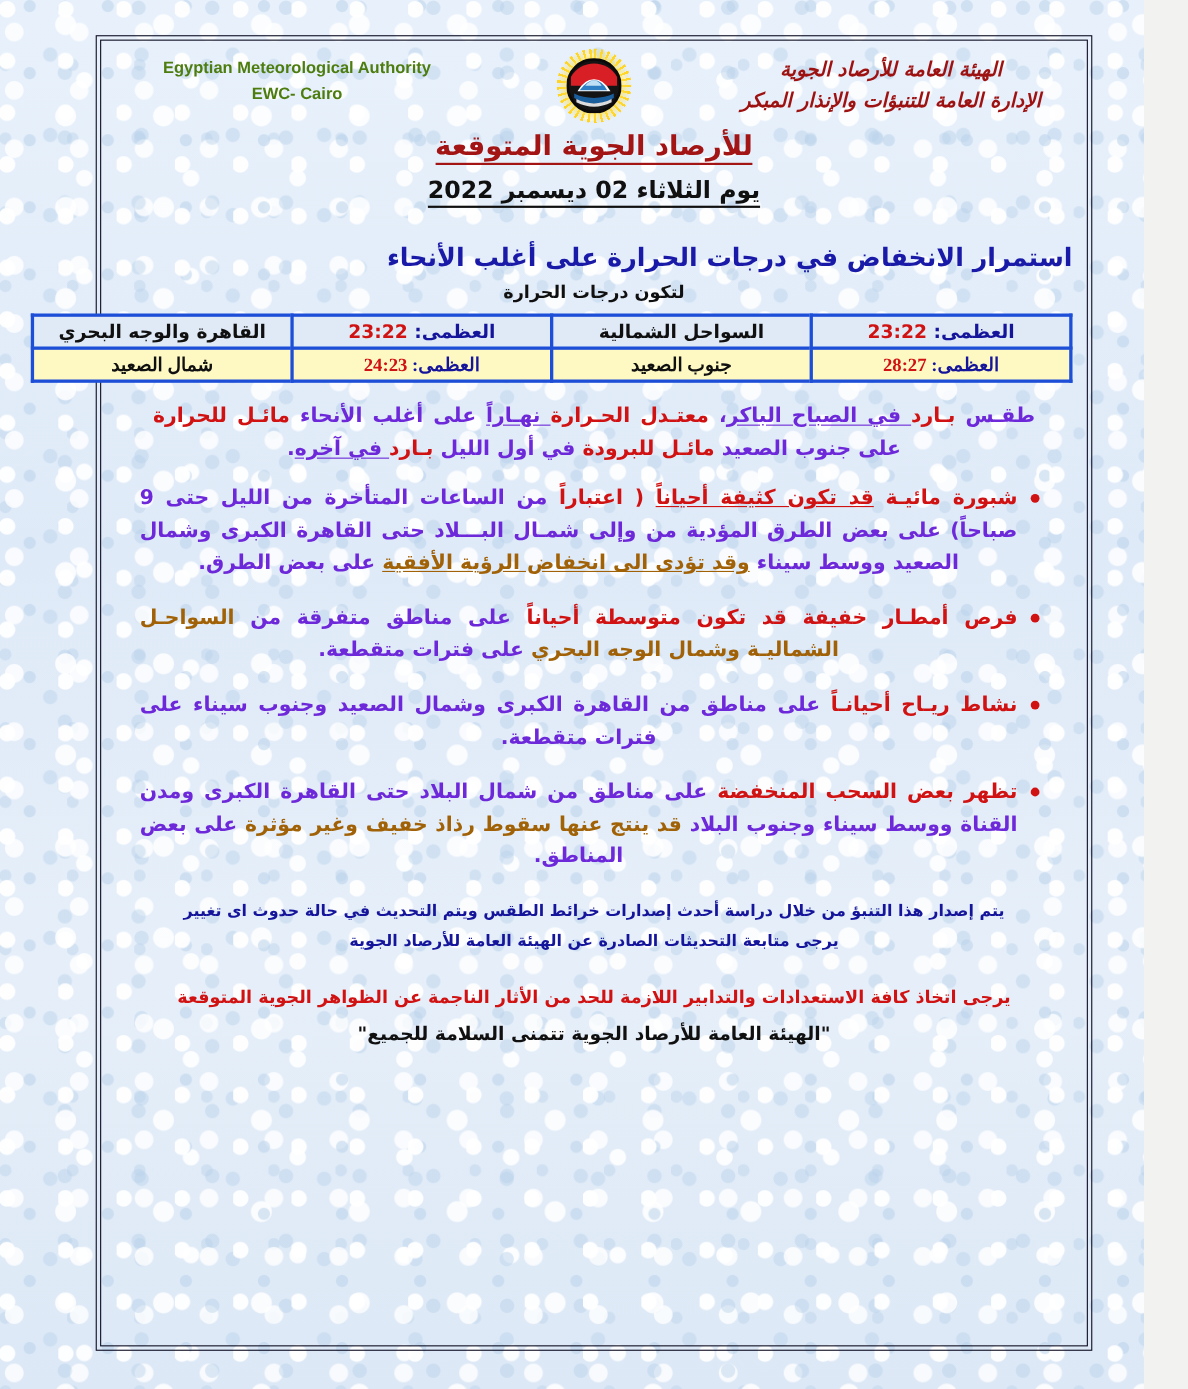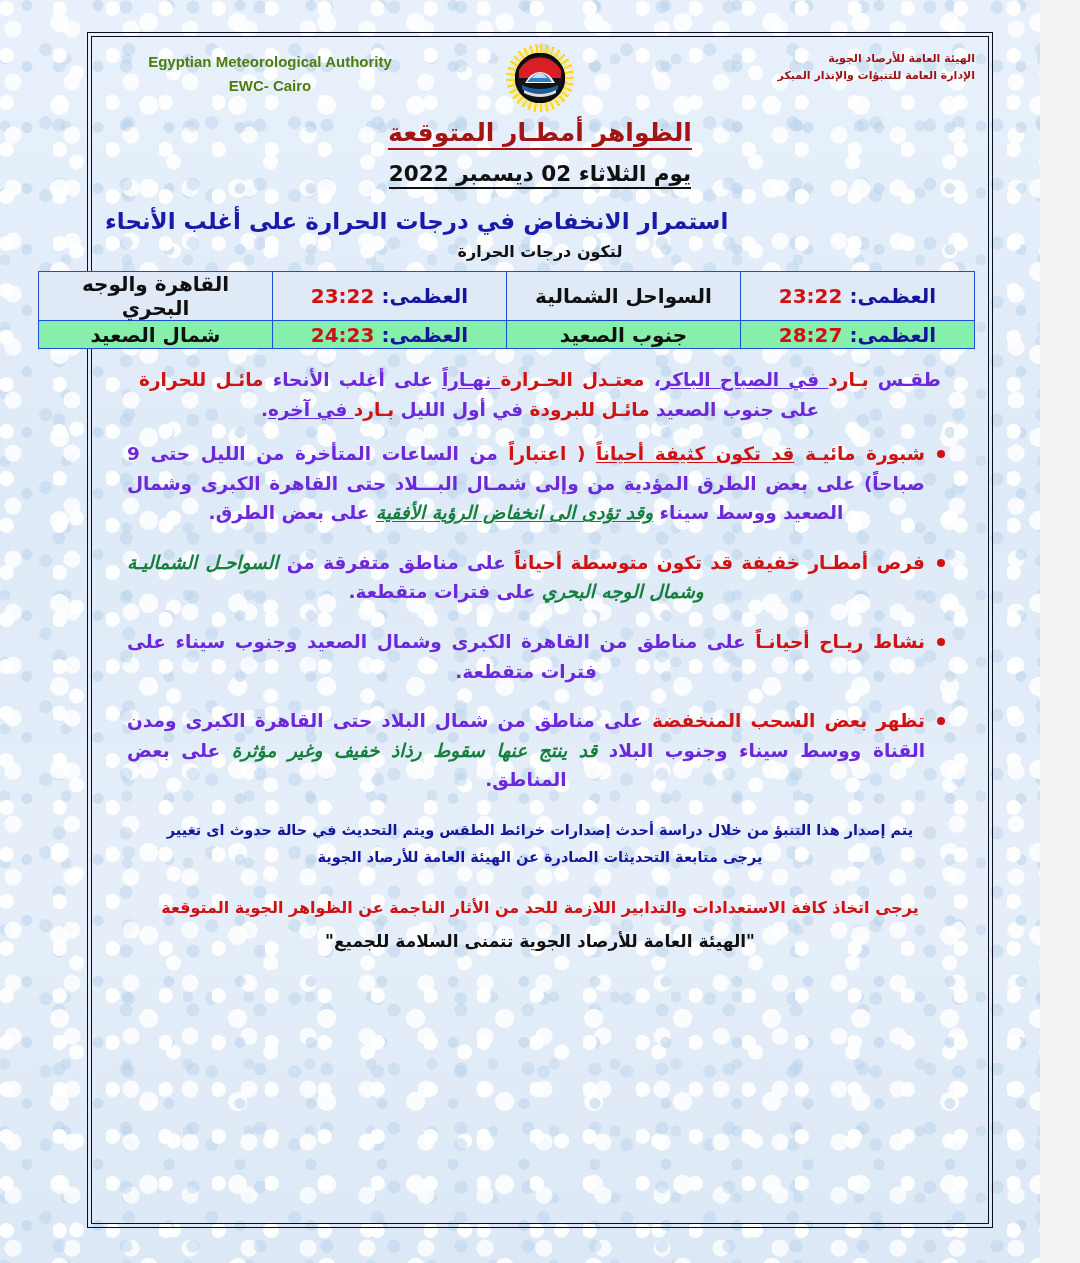--- a/index.html
+++ b/index.html
@@ -41,22 +41,22 @@
     content:"";position:absolute;left:3px;top:3px;right:3px;bottom:3px;
     border:1px solid #0d0d22;pointer-events:none;
   }
   .content{
     position:absolute;left:87px;top:32px;width:906px;height:1196px;
     box-sizing:border-box;padding:10px 18px 0 18px;
   }
   
   .masthead{display:flex;align-items:flex-start;justify-content:space-between;height:72px;}
   .mh-ar{
-    color:#9e1111;font-weight:bold;font-size:11px;line-height:1.55;
-    padding-top:8px;width:330px;
+    color:#9e1111;font-weight:bold;font-size:18px;line-height:1.55;
+    text-align:center;padding-top:8px;width:330px;font-style:italic;
   }
   .mh-en{
     color:#4d7c0f;font-weight:bold;font-size:15px;line-height:1.6;
     text-align:center;direction:ltr;padding-top:8px;width:330px;
     font-family:"Liberation Sans",sans-serif;
   }
   .logo-wrap{width:110px;display:flex;justify-content:center;padding-top:2px;}
   .logo{position:relative;width:68px;height:68px;}
   .sunburst{
     position:absolute;left:0;top:0;width:68px;height:68px;border-radius:50%;
@@ -69,57 +69,57 @@
   .main-title{
     text-align:center;color:#a31414;font-weight:bold;font-size:25px;
     margin-top:4px;letter-spacing:0;
   }
   .main-title span{border-bottom:2.5px solid #a31414;padding-bottom:1px;}
   .date-line{
     text-align:center;color:#101010;font-weight:bold;font-size:21.5px;margin-top:14px;
   }
   .date-line span{border-bottom:2.5px solid #101010;padding-bottom:1px;}
   .subtitle{
-    text-align:left;color:#1a1aa8;font-weight:bold;font-size:23px;margin-top:22px;
+    text-align:right;color:#1a1aa8;font-weight:bold;font-size:23px;margin-top:36px;
   }
   .subtitle2{
     text-align:center;color:#101010;font-weight:bold;font-size:16px;margin-top:8px;
   }
   
   table.temps{
     width:852px;margin:10px auto 0 auto;border-collapse:collapse;
     table-layout:fixed;
   }
   table.temps td{
-    border:1px solid #1d4ed8;height:27px;padding:0 10px;vertical-align:middle;
-    font-size:20px;font-weight:bold;
+    border:3px solid #1d4ed8;height:27px;padding:0 10px;vertical-align:middle;
+    font-size:17px;font-weight:bold;
   }
   tr.r1 td{background:#dfeaf6;}
-  tr.r2 td{background:#86efac;}
+  tr.r2 td{background:#fef9c3;font-family:Liberation Serif, serif;}
   td.region{color:#101010;text-align:center;width:213px;}
   td.temp{text-align:center;width:213px;}
   td.temp .lbl{color:#15159c;}
   td.temp .val{color:#d11212;}
   
   .para{
     margin:16px 34px 0 34px;font-size:18.5px;font-weight:bold;line-height:1.62;
     color:#101010;text-align:justify;text-align-last:center;
   }
   .bullets{margin:14px 30px 0 22px;padding:0;list-style:none;}
   .bullets li{
     position:relative;padding-right:20px;margin-bottom:20px;
     font-size:18.5px;font-weight:bold;line-height:1.6;color:#101010;
     text-align:justify;text-align-last:center;
   }
   .bullets li::before{
     content:"";position:absolute;right:0;top:11px;
     width:8px;height:8px;border-radius:50%;background:#d11212;
   }
   .red{color:#d11212;}
-  .blue{color:#15803d;font-style:italic;}
+  .blue{color:#a16207;}
   .blk{color:#6d28d9;}
   .u{text-decoration:underline;text-underline-offset:2px;}
   
   .foot-note{
     margin:22px 40px 0 40px;text-align:center;color:#15159c;
     font-weight:bold;font-size:14.5px;line-height:1.9;
   }
   .foot-warn{
     margin:26px 30px 0 30px;text-align:center;color:#d11212;
     font-weight:bold;font-size:16px;
@@ -157,21 +157,21 @@
           <circle cx="25" cy="25" r="24" fill="none" stroke="#0a0a0a" stroke-width="2.5"></circle>
         </svg>
       </div>
     </div>
     <div class="mh-en">
       <div>Egyptian Meteorological Authority</div>
       <div>EWC- Cairo</div>
     </div>
   </div>
 
-  <div class="main-title"><span>الظواهر أمطـار المتوقعة</span></div>
+  <div class="main-title"><span>للأرصاد الجوية المتوقعة</span></div>
   <div class="date-line"><span>يوم الثلاثاء 02 ديسمبر 2022</span></div>
   <div class="subtitle">استمرار الانخفاض في درجات الحرارة على أغلب الأنحاء</div>
   <div class="subtitle2">لتكون درجات الحرارة</div>
 
   <table class="temps">
     <tbody>
       <tr class="r1">
         <td class="temp">
           <span class="lbl">العظمى:</span>
           <span class="val">23:22</span>

